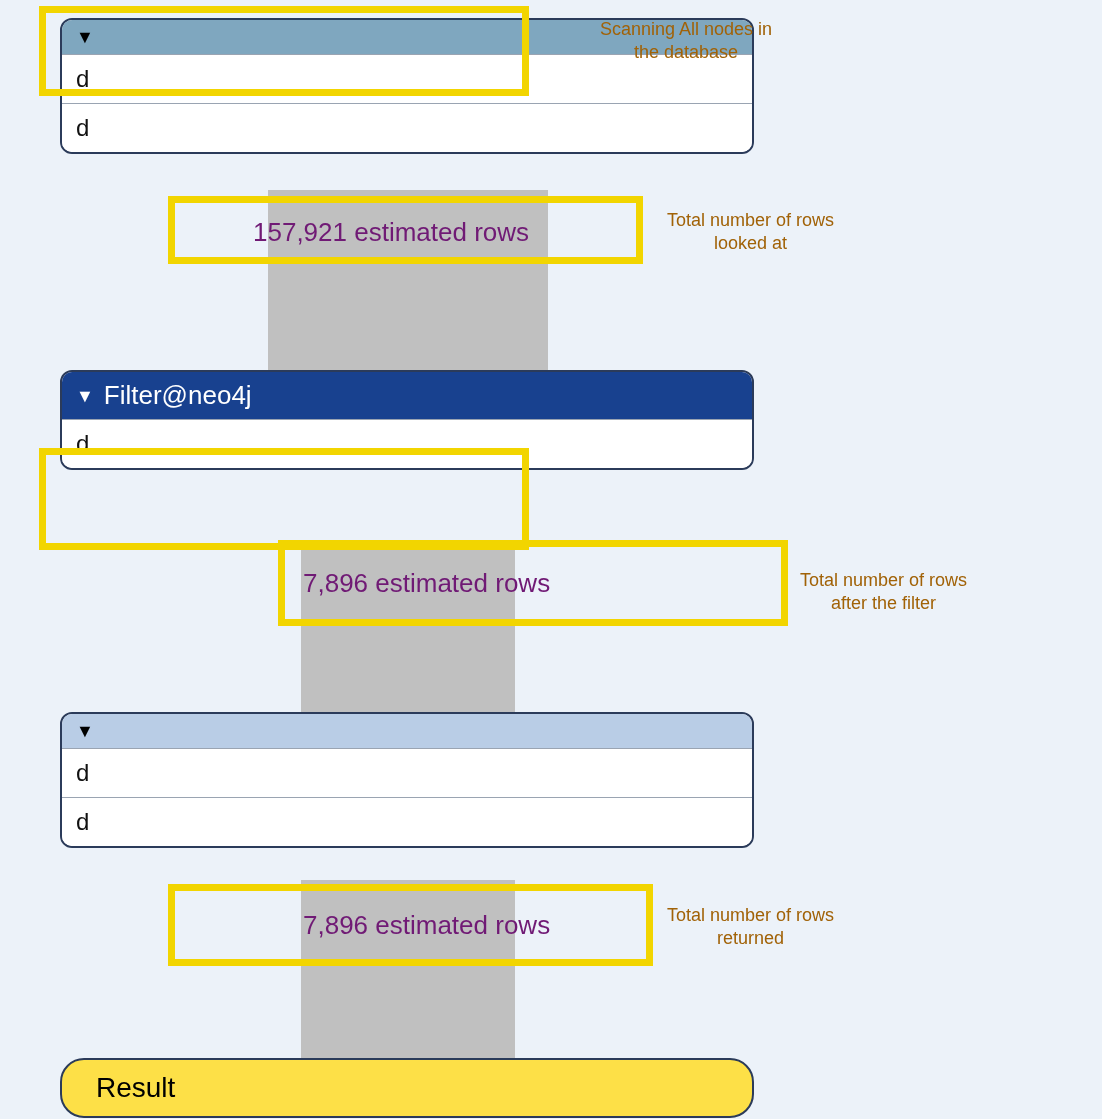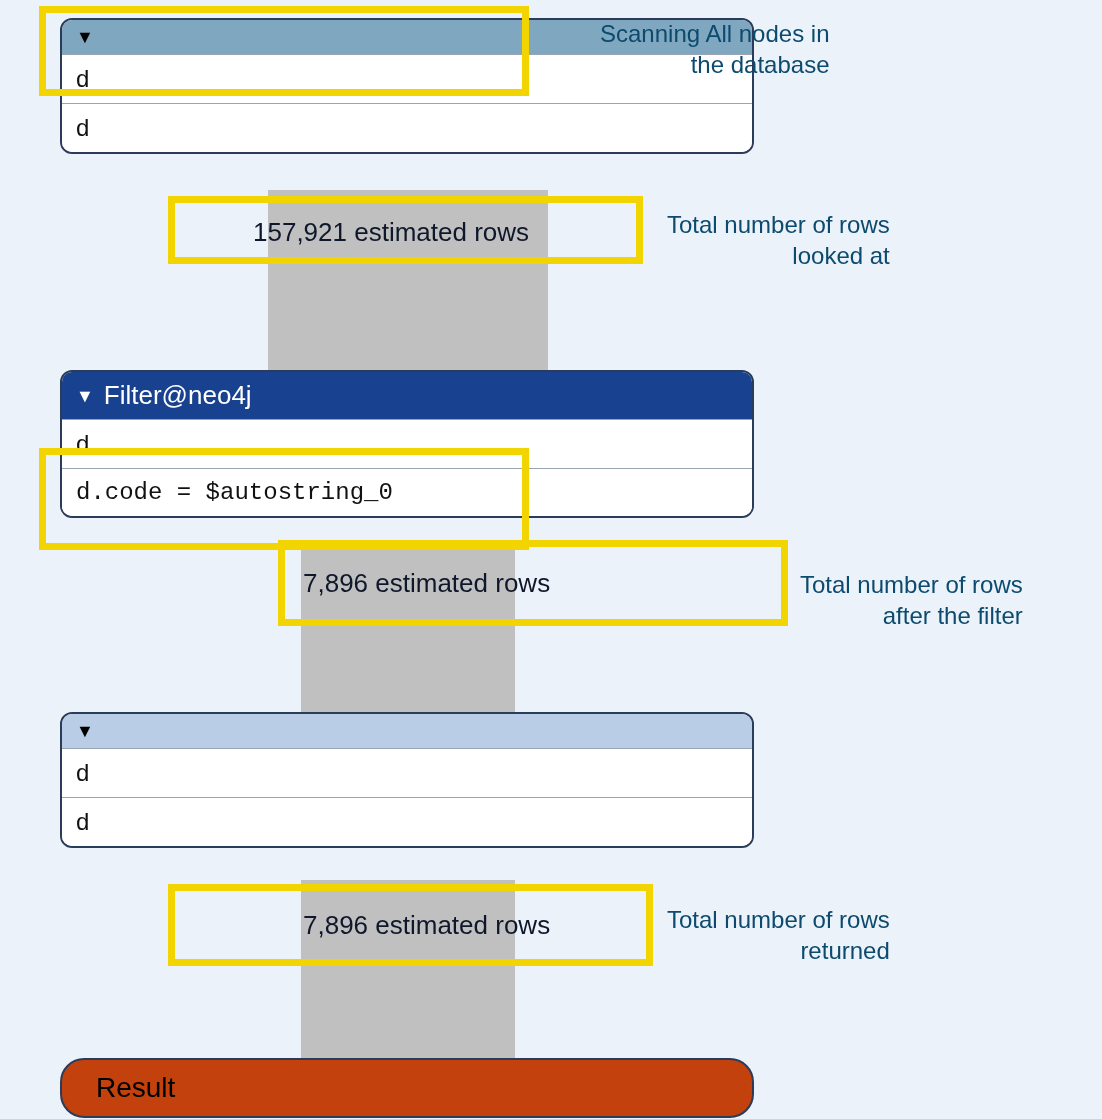--- a/index.html
+++ b/index.html
@@ -44,43 +44,43 @@
       border-top: 1px solid #9aa4b2;
       padding: 10px 14px;
       font-size: 24px;
       color: #111;
       background: #fff;
     }
     .node-row.mono { font-family: "SFMono-Regular", Consolas, "Courier New", monospace; }
 
     .result-node {
       position: absolute;
-      background: #c2410c;
+      background: #fde047;
       border: 2px solid #2b3b5a;
       border-radius: 24px;
       padding: 12px 34px;
       font-size: 28px;
       color: #000;
       z-index: 2;
     }
 
     .est {
       position: absolute;
       font-size: 26px;
-      color: #0f172a;
+      color: #701a75;
       z-index: 3;
       white-space: nowrap;
     }
 
     .ann {
       position: absolute;
-      color: #0c4a6e;
-      font-size: 24px;
+      color: #a16207;
+      font-size: 18px;
       line-height: 1.3;
-      text-align: right;
+      text-align: center;
       z-index: 4;
       white-space: nowrap;
     }
 
     .hl {
       position: absolute;
       border: 7px solid #f2d500;
       z-index: 5;
       pointer-events: none;
     }
@@ -103,21 +103,20 @@
   </div>
 
   <div class="est" style="left:253px; top:217px;">157,921 estimated rows</div>
 
   <div class="node" style="left:60px; top:370px; width:694px;">
     <div class="node-header hdr-dark">
       <span class="tri">▼</span>
       <span>Filter@neo4j</span>
     </div>
     <div class="node-row">d</div>
-    <div class="node-row mono">d.code = $autostring_0</div>
   </div>
 
   <div class="est" style="left:303px; top:568px;">7,896 estimated rows</div>
 
   <div class="node" style="left:60px; top:712px; width:694px;">
     <div class="node-header hdr-soft">
       <span class="tri">▼</span>
     </div>
     <div class="node-row">d</div>
     <div class="node-row">d</div>

